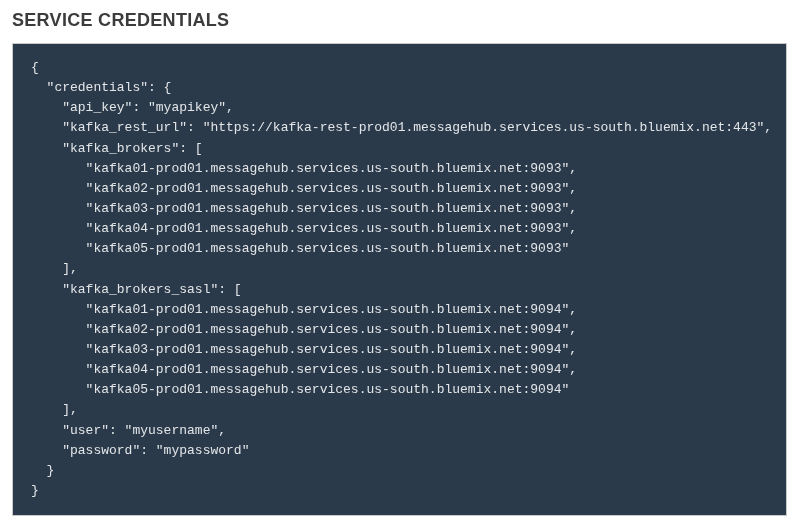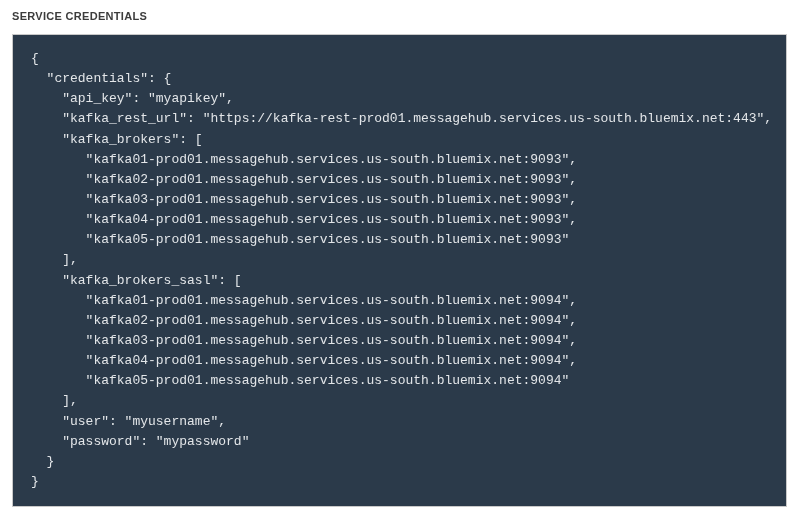--- a/index.html
+++ b/index.html
@@ -3,21 +3,21 @@
   <meta charset="utf-8">
   <style>
     * { box-sizing: border-box; margin: 0; padding: 0; }
     body {
       background: #ffffff;
       font-family: Arial, Helvetica, sans-serif;
       padding: 10px 12px;
       width: 799px;
     }
     .title {
-      font-size: 11px;
+      font-size: 18px;
       font-weight: bold;
       color: #3c3c3c;
       letter-spacing: 0.3px;
       margin-bottom: 12px;
     }
     .code-block {
       background: #2b3a4a;
       border: 1px solid #c9c9c9;
       padding: 14px 18px;
       color: #e3e6e9;

